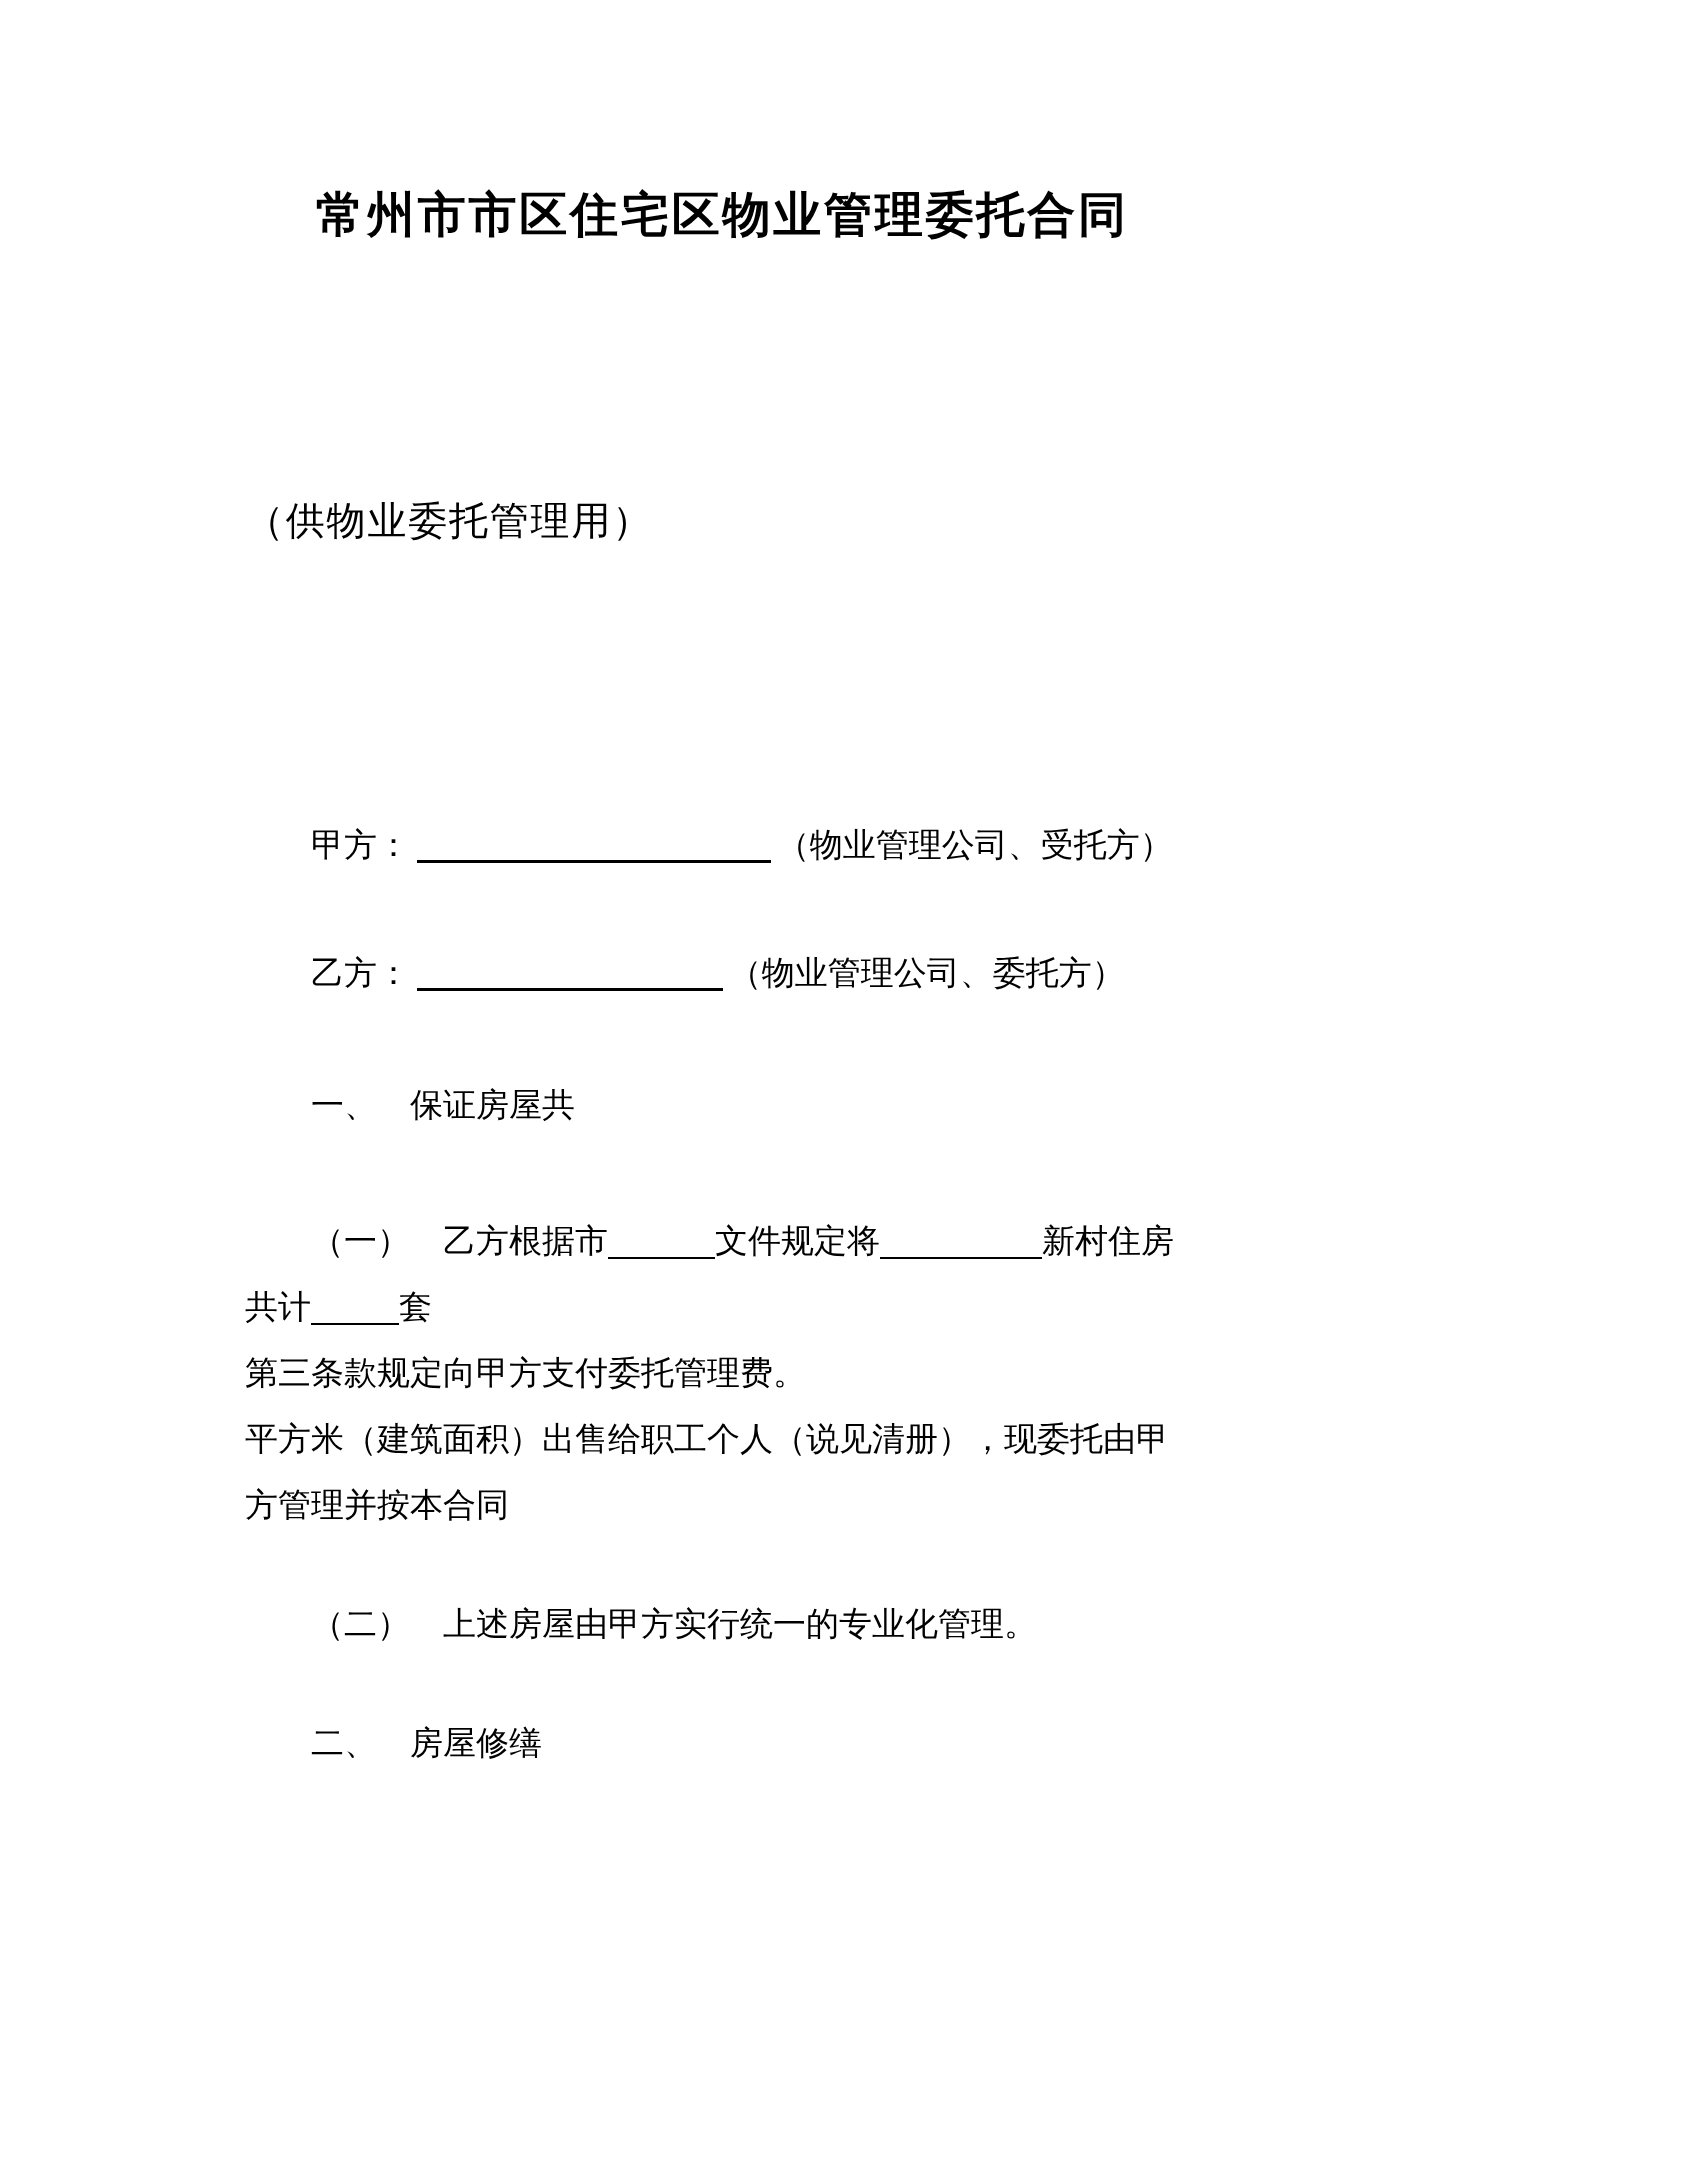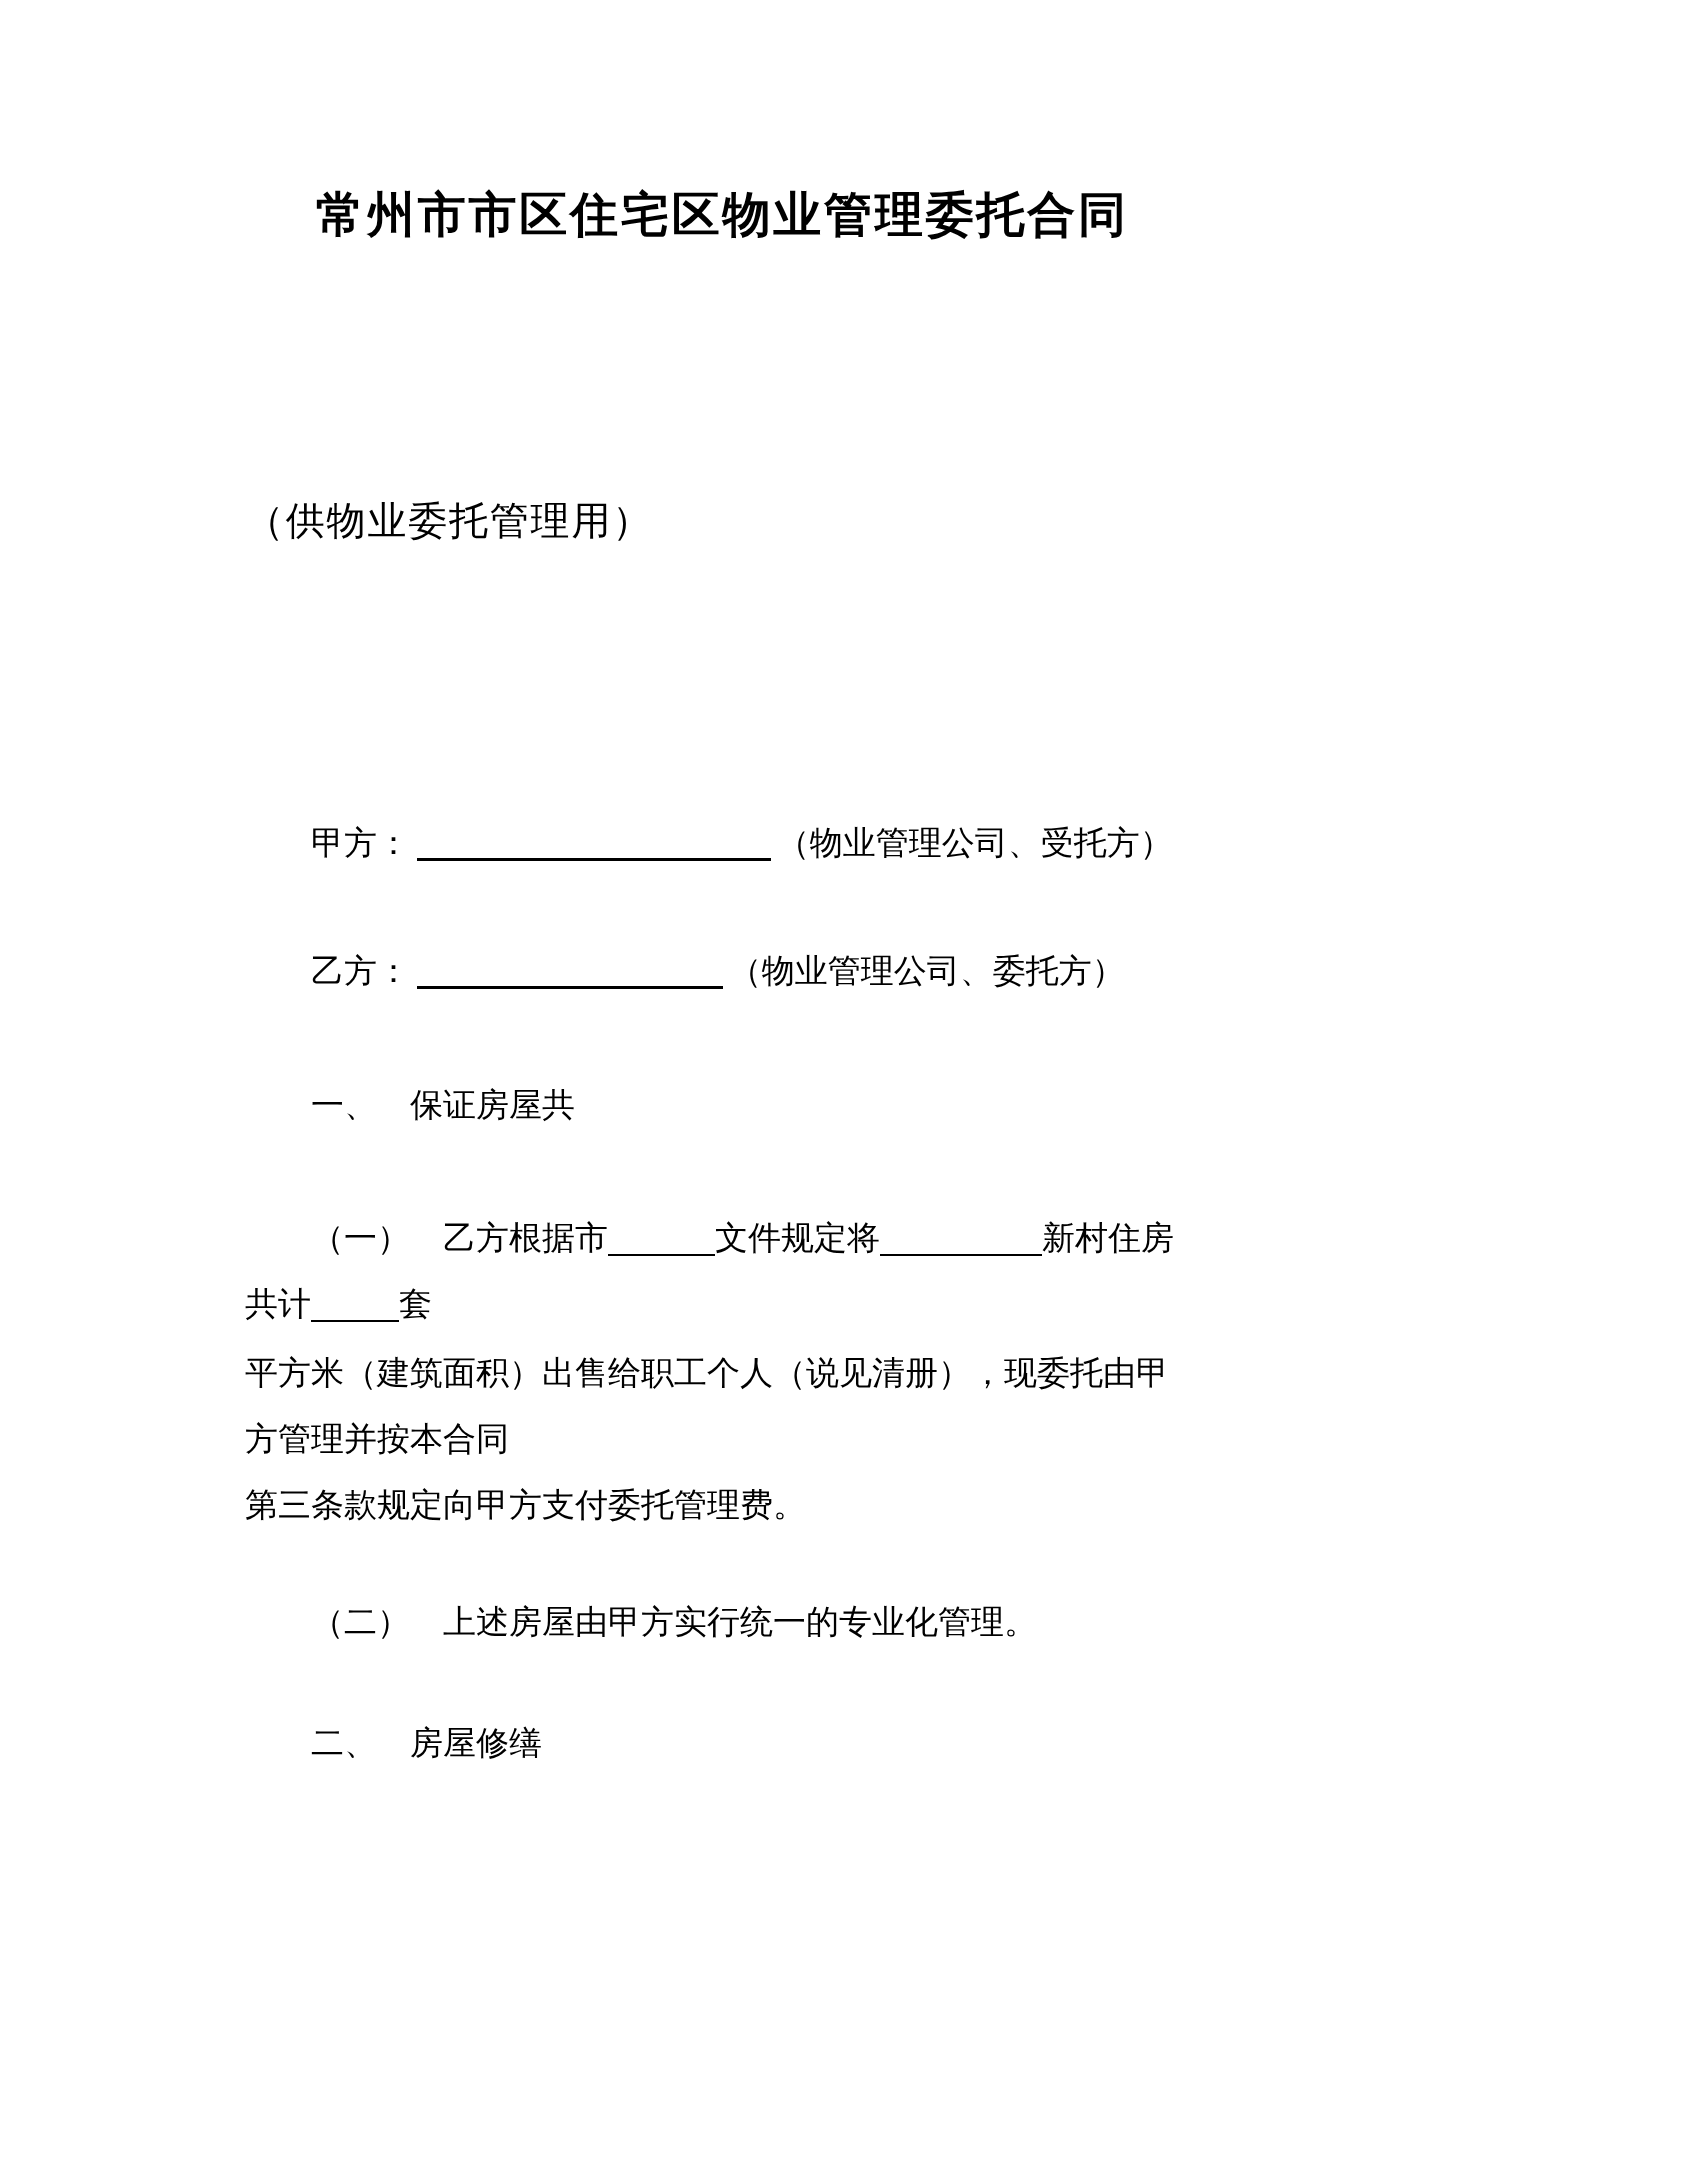--- a/index.html
+++ b/index.html
@@ -31,21 +31,21 @@
   }
   .subtitle {
     margin-top: 245px;
     font-size: 39px;
     line-height: 59px;
     letter-spacing: 1.8px;
   }
   .party-line { line-height: 59px; white-space: nowrap; }
   .party-a { margin-top: 266px; }
   .party-b { margin-top: 69px; }
-  .indent { text-indent: 2em; font-family: Liberation Mono, monospace; }
+  .indent { text-indent: 2em; }
   .body-line { line-height: 66px; }
   .para { margin-top: 0; }
   .preamble { margin-top: 73px; }
   .sec-heading {
     margin-top: 55px;
     line-height: 59px;
     text-indent: 2em;
   }
   .sec-heading-2 { margin-top: 60px; }
   .clause-1 { margin-top: 73px; }
@@ -83,22 +83,22 @@
 
   <div class="para preamble">
   </div>
 
   <div class="sec-heading">一、　保证房屋共</div>
 
   <div class="para clause-1">
     <div class="body-line indent">
       <span>（一）　乙方根据市</span><span class="blank blank-thin blank-file"></span><span>文件规定将</span><span class="blank blank-thin blank-village"></span><span>新村住房共计</span><span class="blank blank-thin blank-units"></span><span>套</span>
     </div>
+    <div class="body-line">第三条款规定向甲方支付委托管理费。</div>
     <div class="body-line">平方米（建筑面积）出售给职工个人（说见清册），现委托由甲方管理并按本合同</div>
-    <div class="body-line">第三条款规定向甲方支付委托管理费。</div>
   </div>
 
   <div class="clause-2 indent">（二）　上述房屋由甲方实行统一的专业化管理。</div>
 
   <div class="sec-heading sec-heading-2">二、　房屋修缮</div>
 
 
 </div>
 
 

